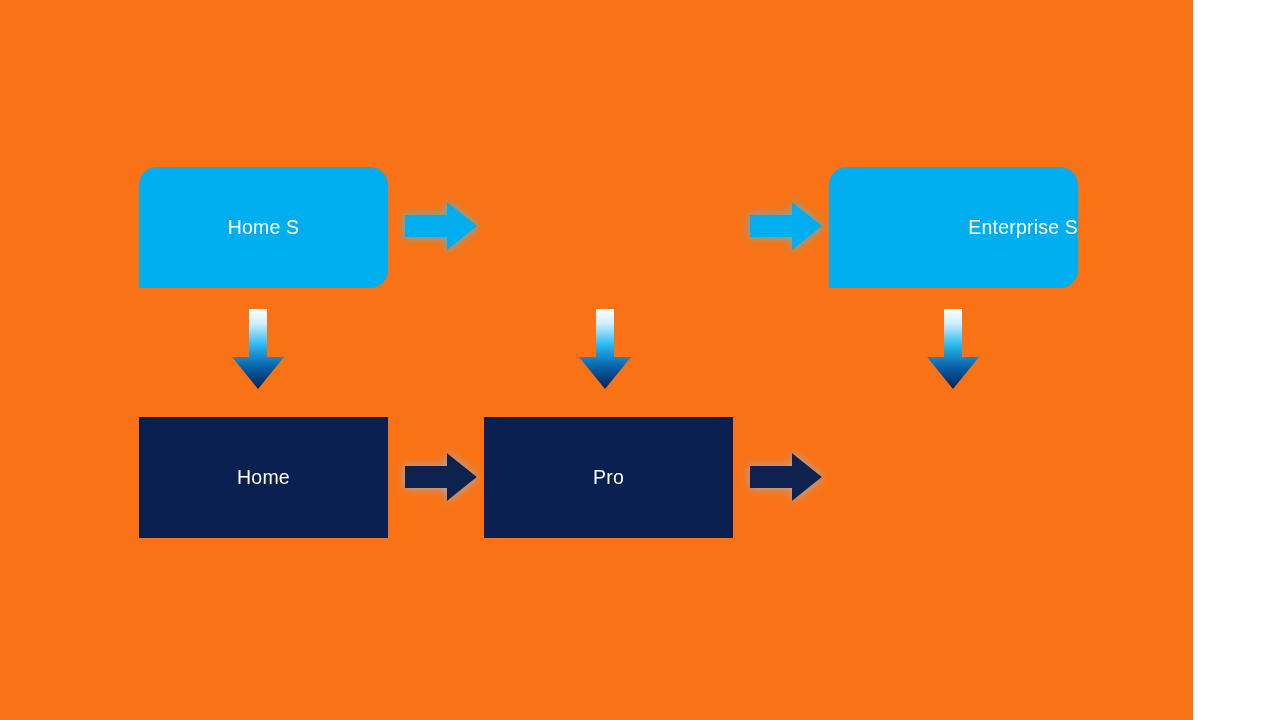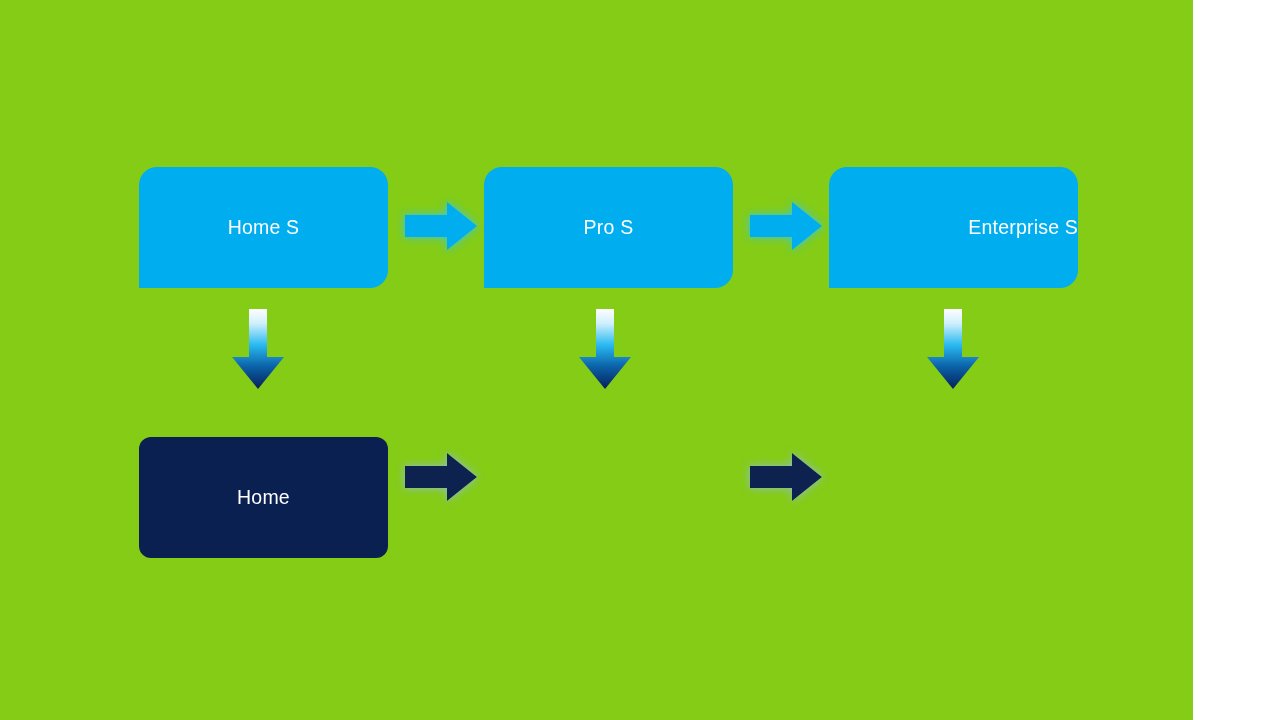--- a/index.html
+++ b/index.html
@@ -10,21 +10,21 @@
   body {
     width: 1280px;
     height: 720px;
     overflow: hidden;
     font-family: "Liberation Sans", sans-serif;
   }
   #canvas {
     position: relative;
     width: 1193px;
     height: 720px;
-    background: #84cc16;
+    background: #f97316;
   }
 
   
   .node {
     position: absolute;
     display: flex;
     align-items: center;
     justify-content: center;
     box-sizing: border-box;
     color: #ffffff;
@@ -41,22 +41,21 @@
   }
 
   
   .node.stage {
     background: #00AEEF;
     border-radius: 18px 18px 18px 0;
   }
   
   .node.plan {
     background: #0A2050;
-    border-radius: 12px;
-    margin-top: 20px;
+    border-radius: 0;
   }
 
   
   .harrow {
     position: absolute;
     width: 72px;
     height: 52px;
   }
   .harrow svg { display: block; width: 100%; height: 100%; overflow: visible; }
 
@@ -70,23 +69,20 @@
 </style>
 </head>
 <body>
 
 <div id="canvas">
 
   <div class="node stage" style="left:139px; top:167px; width:249px; height:121px;">
     <span class="node-label">Home S</span>
   </div>
 
-  <div class="node stage" style="left:484px; top:167px; width:249px; height:121px;">
-    <span class="node-label">Pro S</span>
-  </div>
 
   <div class="node stage" style="left:829px; top:167px; width:249px; height:121px;justify-content:flex-end;">
     <span class="node-label">Enterprise S</span>
   </div>
 
   <div class="harrow" style="left:405px; top:200px;">
     <svg viewBox="0 0 72 52" xmlns="http://www.w3.org/2000/svg">
       <defs>
         <filter id="glowCyan1" x="-60%" y="-60%" width="220%" height="220%">
           <feDropShadow dx="0" dy="0" stdDeviation="4" flood-color="#29C6F7" flood-opacity="0.95"></feDropShadow>
@@ -149,20 +145,23 @@
         </linearGradient>
       </defs>
       <path d="M19 0 L37 0 L37 48 L54 48 L28 80 L2 48 L19 48 Z" fill="url(#vgrad3)"></path>
     </svg>
   </div>
 
   <div class="node plan" style="left:139px; top:417px; width:249px; height:121px;">
     <span class="node-label">Home</span>
   </div>
 
+  <div class="node plan" style="left:484px; top:417px; width:249px; height:121px;">
+    <span class="node-label">Pro</span>
+  </div>
 
 
   <div class="harrow" style="left:405px; top:451px;">
     <svg viewBox="0 0 72 52" xmlns="http://www.w3.org/2000/svg">
       <defs>
         <filter id="glowNavy1" x="-60%" y="-60%" width="220%" height="220%">
           <feDropShadow dx="0" dy="0" stdDeviation="4" flood-color="#8FB8E0" flood-opacity="0.9"></feDropShadow>
         </filter>
       </defs>
       <path d="M0 15 L42 15 L42 2 L72 26 L42 50 L42 37 L0 37 Z" fill="#0A2050" filter="url(#glowNavy1)"></path>

